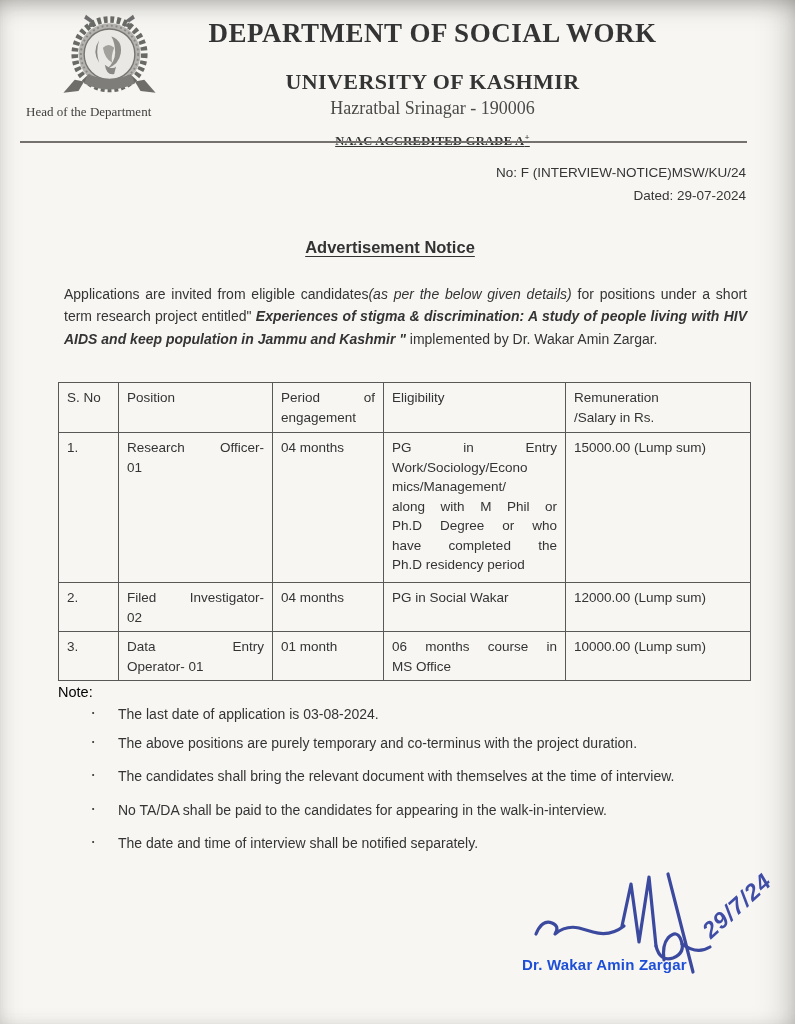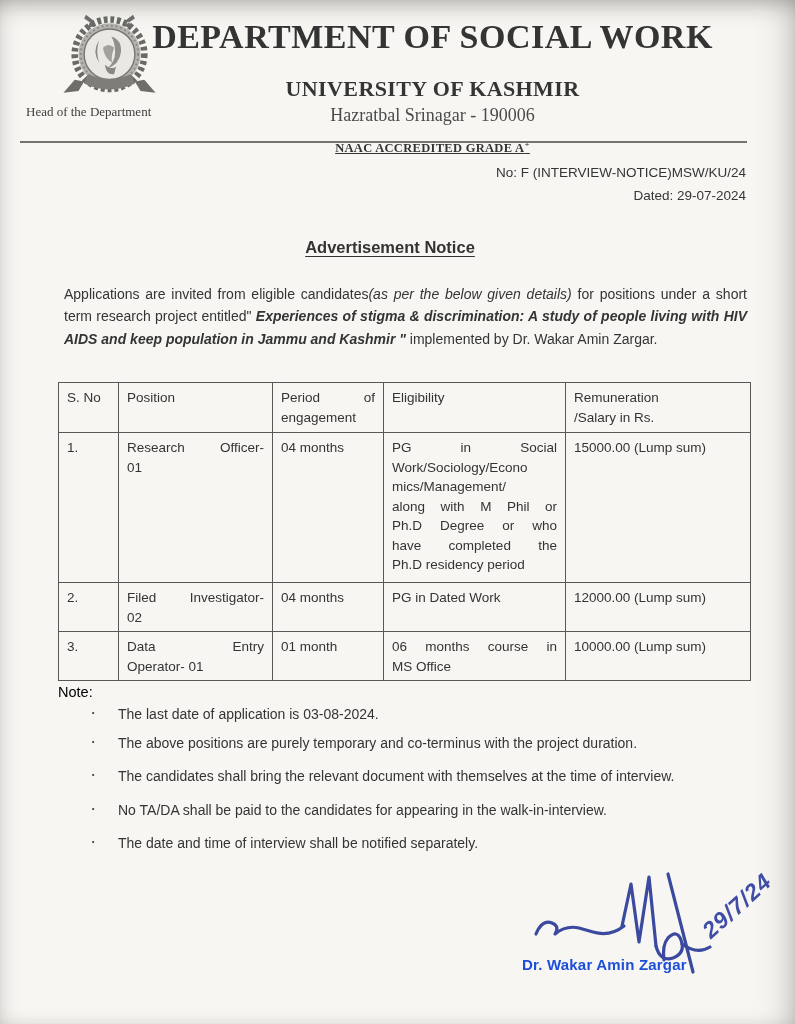--- a/index.html
+++ b/index.html
@@ -13,21 +13,21 @@
                 inset 18px 0 30px -26px rgba(88,85,80,.28),
                 inset 0 -10px 18px -14px rgba(88,85,80,.18);
   }
 
   
   .logo { position:absolute; left:57px; top:12px; width:105px; height:94px; }
   .logo-caption { position:absolute; left:26px; top:104px; width:150px;
     font-family:"Liberation Serif", serif; font-size:13px; color:#3f3e3c; }
   .head-block { position:absolute; left:145px; top:18px; width:575px; text-align:center;
     font-family:"Liberation Serif", serif; color:#343434; }
-  .head-dept  { font-size:34px; font-weight:bold; letter-spacing:.5px; }
+  .head-dept  { font-size:27px; font-weight:bold; letter-spacing:.5px; }
   .head-univ  { font-size:22px; font-weight:bold; margin-top:20px; letter-spacing:.4px; }
   .head-addr  { font-size:18px; margin-top:3px; color:#4a4a48; }
   .head-naac  { font-size:12.5px; font-weight:bold; margin-top:13px; letter-spacing:.3px;text-decoration:underline; }
   .head-naac sup { font-size:9px; }
   .rule { position:absolute; left:20px; top:141px; width:727px; height:0;
     border-top:2.5px solid #74716e; }
 
   
   .ref { position:absolute; right:49px; top:161px; text-align:right;
     font-size:13.5px; line-height:23px; color:#353535; }
@@ -135,39 +135,39 @@
       </th>
     </tr>
     <tr class="r1">
       <td>1.</td>
       <td>
         <div class="jl">Research Officer-</div>
         <div class="pl">01</div>
       </td>
       <td>04 months</td>
       <td>
-        <div class="jl">PG in Social</div>
+        <div class="jl">PG in Entry</div>
         <div class="pl">Work/Sociology/Econo</div>
         <div class="pl">mics/Management/</div>
         <div class="jl">along with M Phil or</div>
         <div class="jl">Ph.D Degree or who</div>
         <div class="jl">have completed the</div>
         <div class="pl">Ph.D residency period</div>
       </td>
       <td>15000.00 (Lump sum)</td>
     </tr>
     <tr class="r2">
       <td>2.</td>
       <td>
         <div class="jl">Filed Investigator-</div>
         <div class="pl">02</div>
       </td>
       <td>04 months</td>
       <td>
-        <div class="pl">PG in Dated Work</div>
+        <div class="pl">PG in Social Wakar</div>
       </td>
       <td>12000.00 (Lump sum)</td>
     </tr>
     <tr class="r3">
       <td>3.</td>
       <td>
         <div class="jl">Data Entry</div>
         <div class="pl">Operator- 01</div>
       </td>
       <td>01 month</td>

